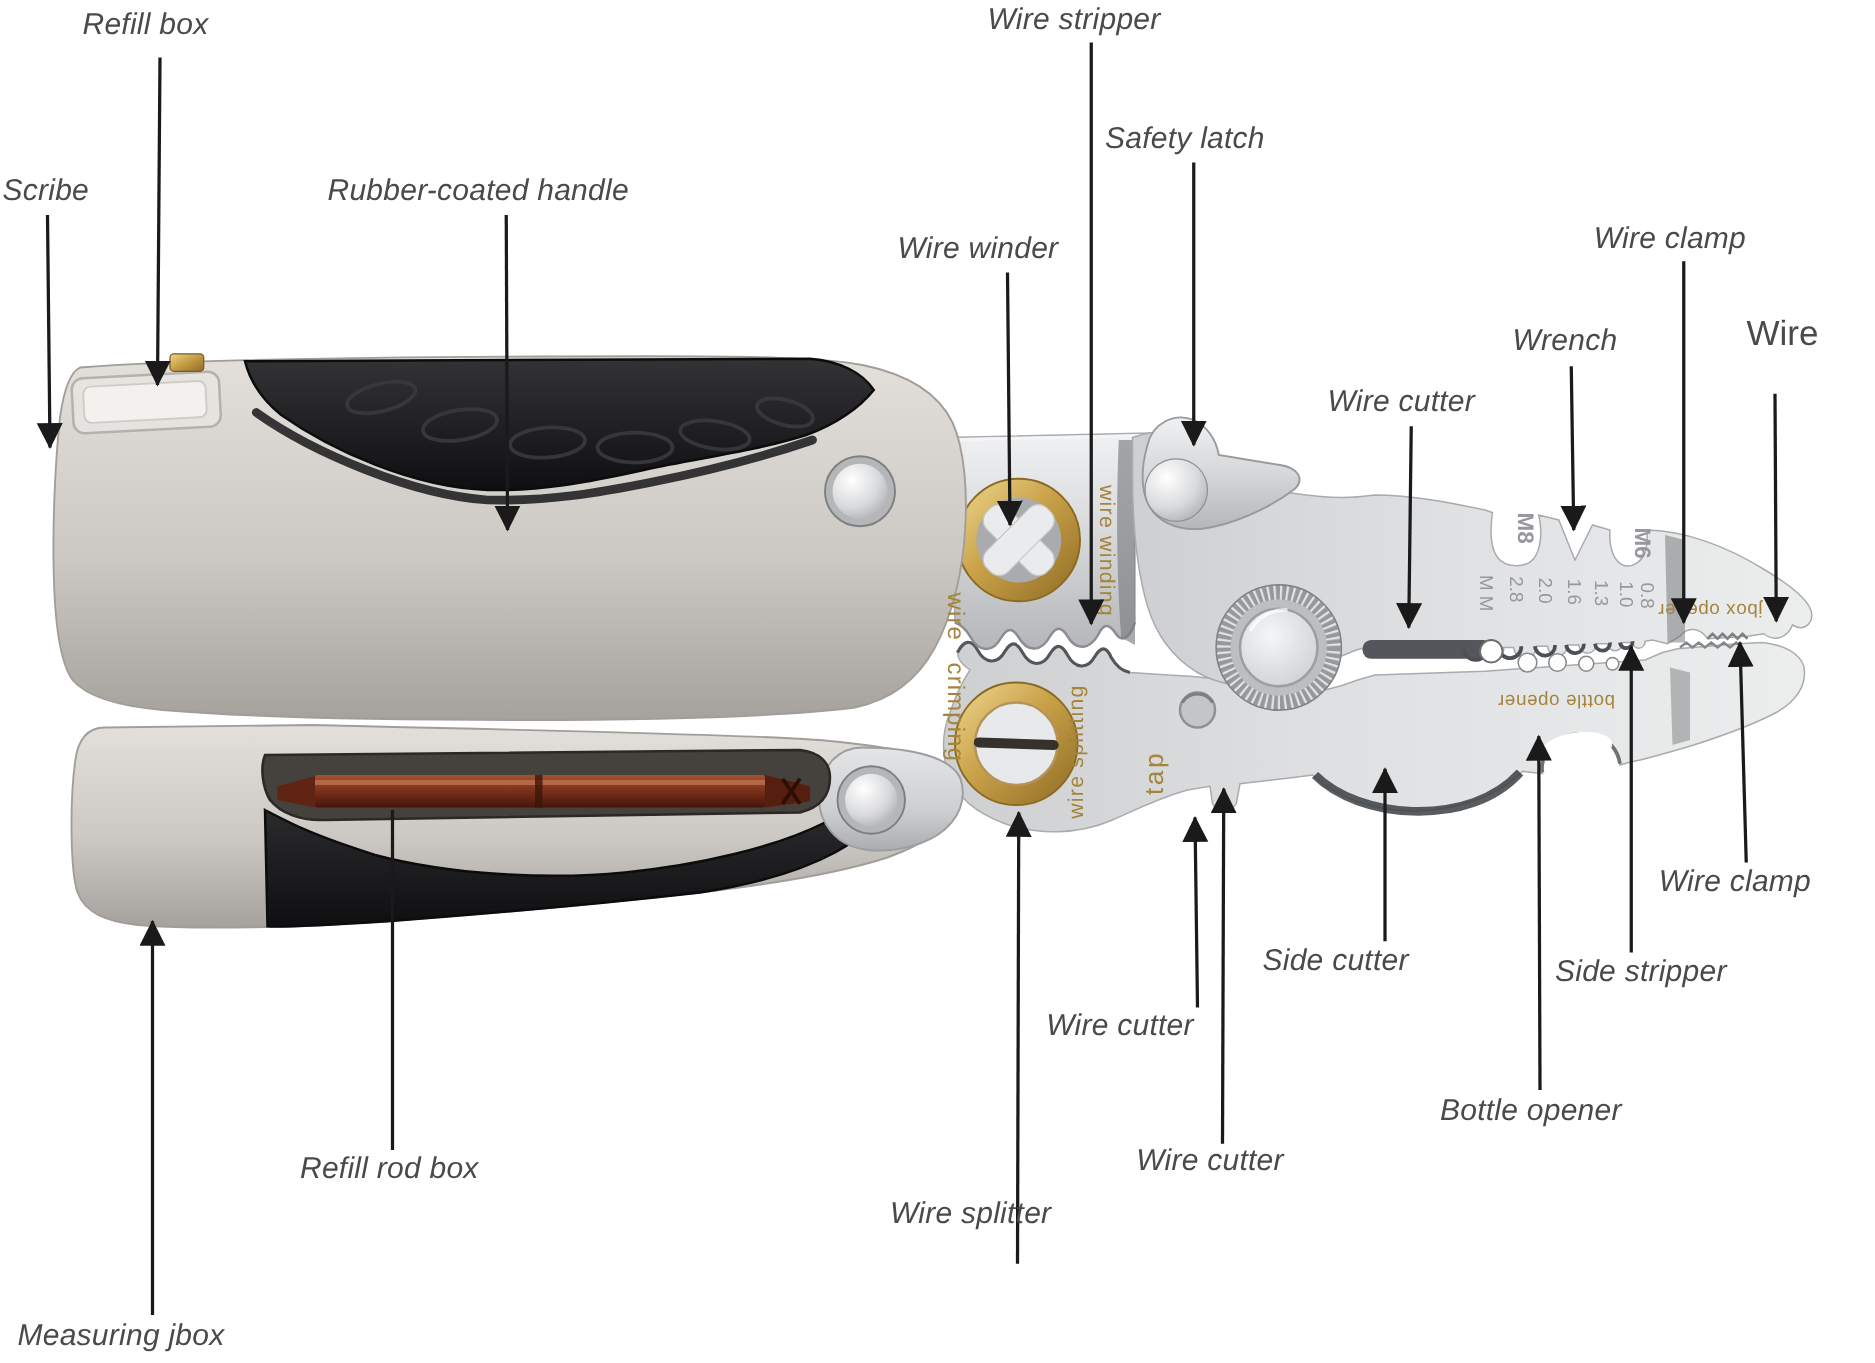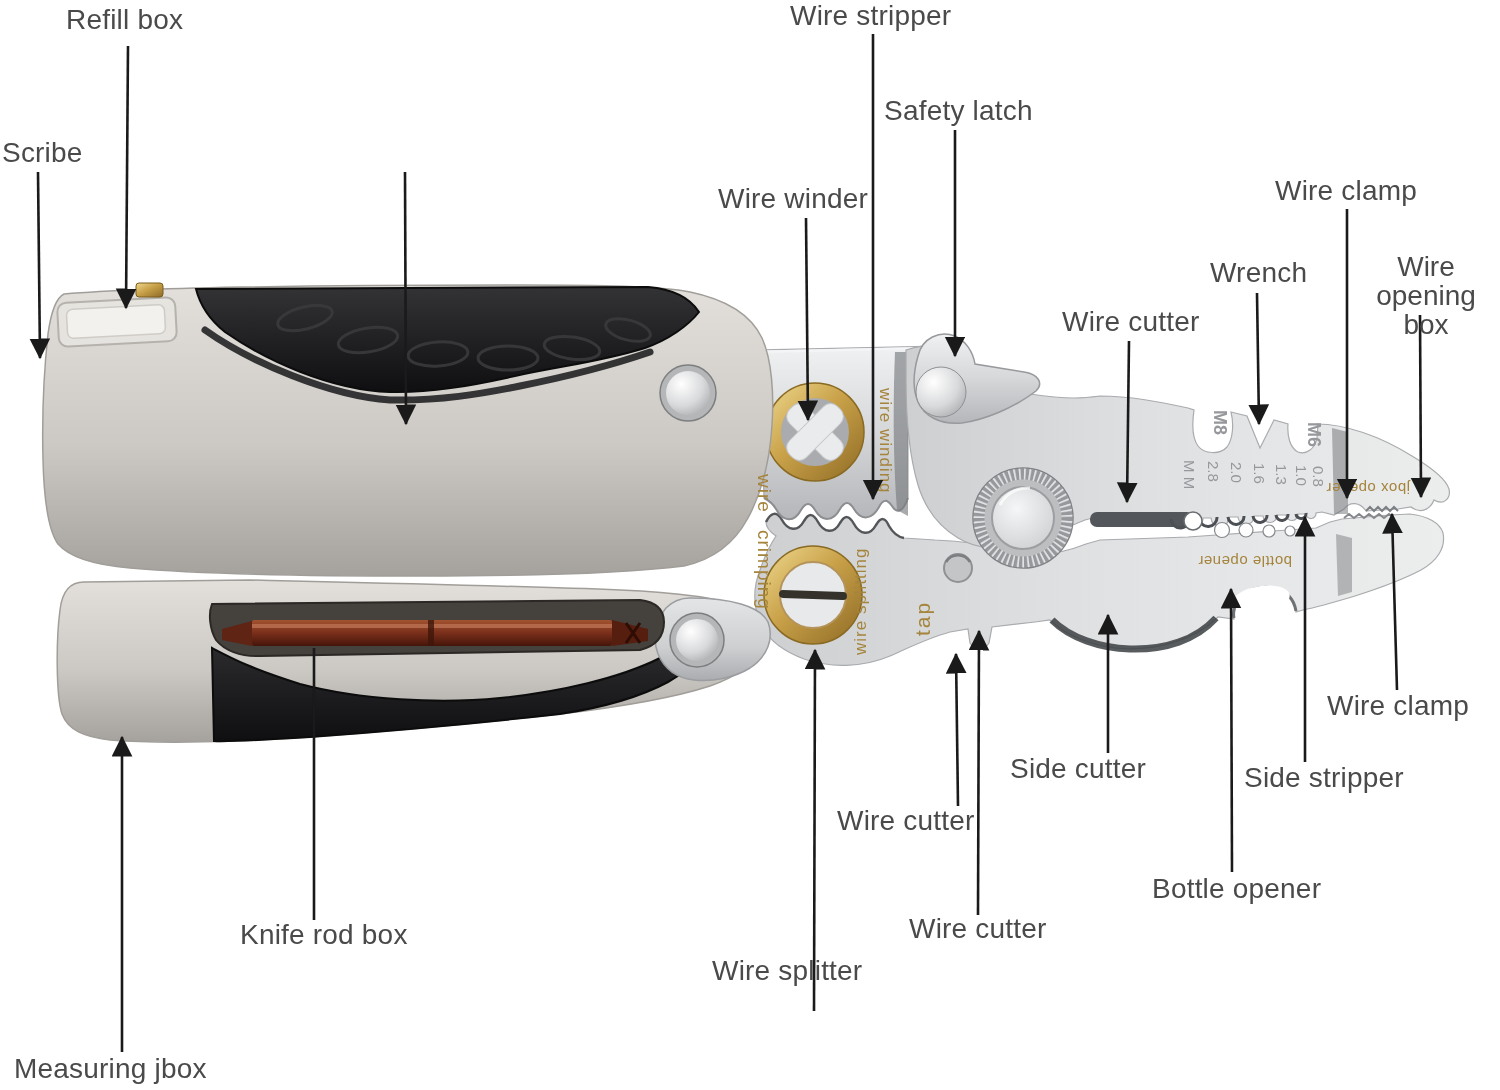--- a/index.html
+++ b/index.html
@@ -2,22 +2,22 @@
 <html><head>
 <meta charset="utf-8">
 <style>
   html,body{margin:0;padding:0;background:#fff;}
   .canvas{
     position:relative;width:1500px;height:1090px;background:#ffffff;overflow:hidden;
     font-family:"Liberation Sans", sans-serif;
   }
   .canvas svg{position:absolute;left:0;top:0;}
   .lbl{
-    position:absolute;font-size:28px;line-height:30px;color:#4a4a4a;
-    white-space:nowrap;letter-spacing:0.2px;
+    position:absolute;font-size:24px;line-height:30px;color:#4a4a4a;
+    white-space:nowrap;letter-spacing:0.2px;font-style:italic;
   }
   .lbl2{
     position:absolute;font-size:28px;line-height:29px;color:#4a4a4a;text-align:center;
   }
   .eng{font-family:"Liberation Sans", sans-serif;}
 </style>
 </head>
 <body>
 
 <div class="canvas">
@@ -310,33 +310,33 @@
     <line x1="958" y1="806" x2="956" y2="654" marker-end="url(#ah)"></line>
     <line x1="978" y1="915" x2="979" y2="631" marker-end="url(#ah)"></line>
     <line x1="814" y1="1011" x2="815" y2="650" marker-end="url(#ah)"></line>
     <line x1="314" y1="920" x2="314" y2="648"></line>
     <line x1="122" y1="1052" x2="122" y2="737" marker-end="url(#ah)"></line>
   </g>
 </svg>
 
   <div class="lbl" style="left:66px;top:5px">Refill box</div>
   <div class="lbl" style="left:2px;top:138px">Scribe</div>
+  <div class="lbl" style="left:262px;top:138px">Rubber-coated handle</div>
   <div class="lbl" style="left:790px;top:1px">Wire stripper</div>
   <div class="lbl" style="left:884px;top:96px">Safety latch</div>
   <div class="lbl" style="left:718px;top:184px">Wire winder</div>
   <div class="lbl" style="left:1062px;top:307px">Wire cutter</div>
   <div class="lbl" style="left:1210px;top:258px">Wrench</div>
   <div class="lbl" style="left:1275px;top:176px">Wire clamp</div>
   <div class="lbl2" style="left:1352px;top:252px;width:148px">
     <div>Wire</div>
-    <div>opening box</div>
   </div>
   <div class="lbl" style="left:1327px;top:691px">Wire clamp</div>
   <div class="lbl" style="left:1244px;top:763px">Side stripper</div>
   <div class="lbl" style="left:1010px;top:754px">Side cutter</div>
   <div class="lbl" style="left:1152px;top:874px">Bottle opener</div>
   <div class="lbl" style="left:837px;top:806px">Wire cutter</div>
   <div class="lbl" style="left:909px;top:914px">Wire cutter</div>
   <div class="lbl" style="left:712px;top:956px">Wire splitter</div>
-  <div class="lbl" style="left:240px;top:920px">Knife rod box</div>
+  <div class="lbl" style="left:240px;top:920px">Refill rod box</div>
   <div class="lbl" style="left:14px;top:1054px">Measuring jbox</div>
 
 </div>
 
 </body></html>

